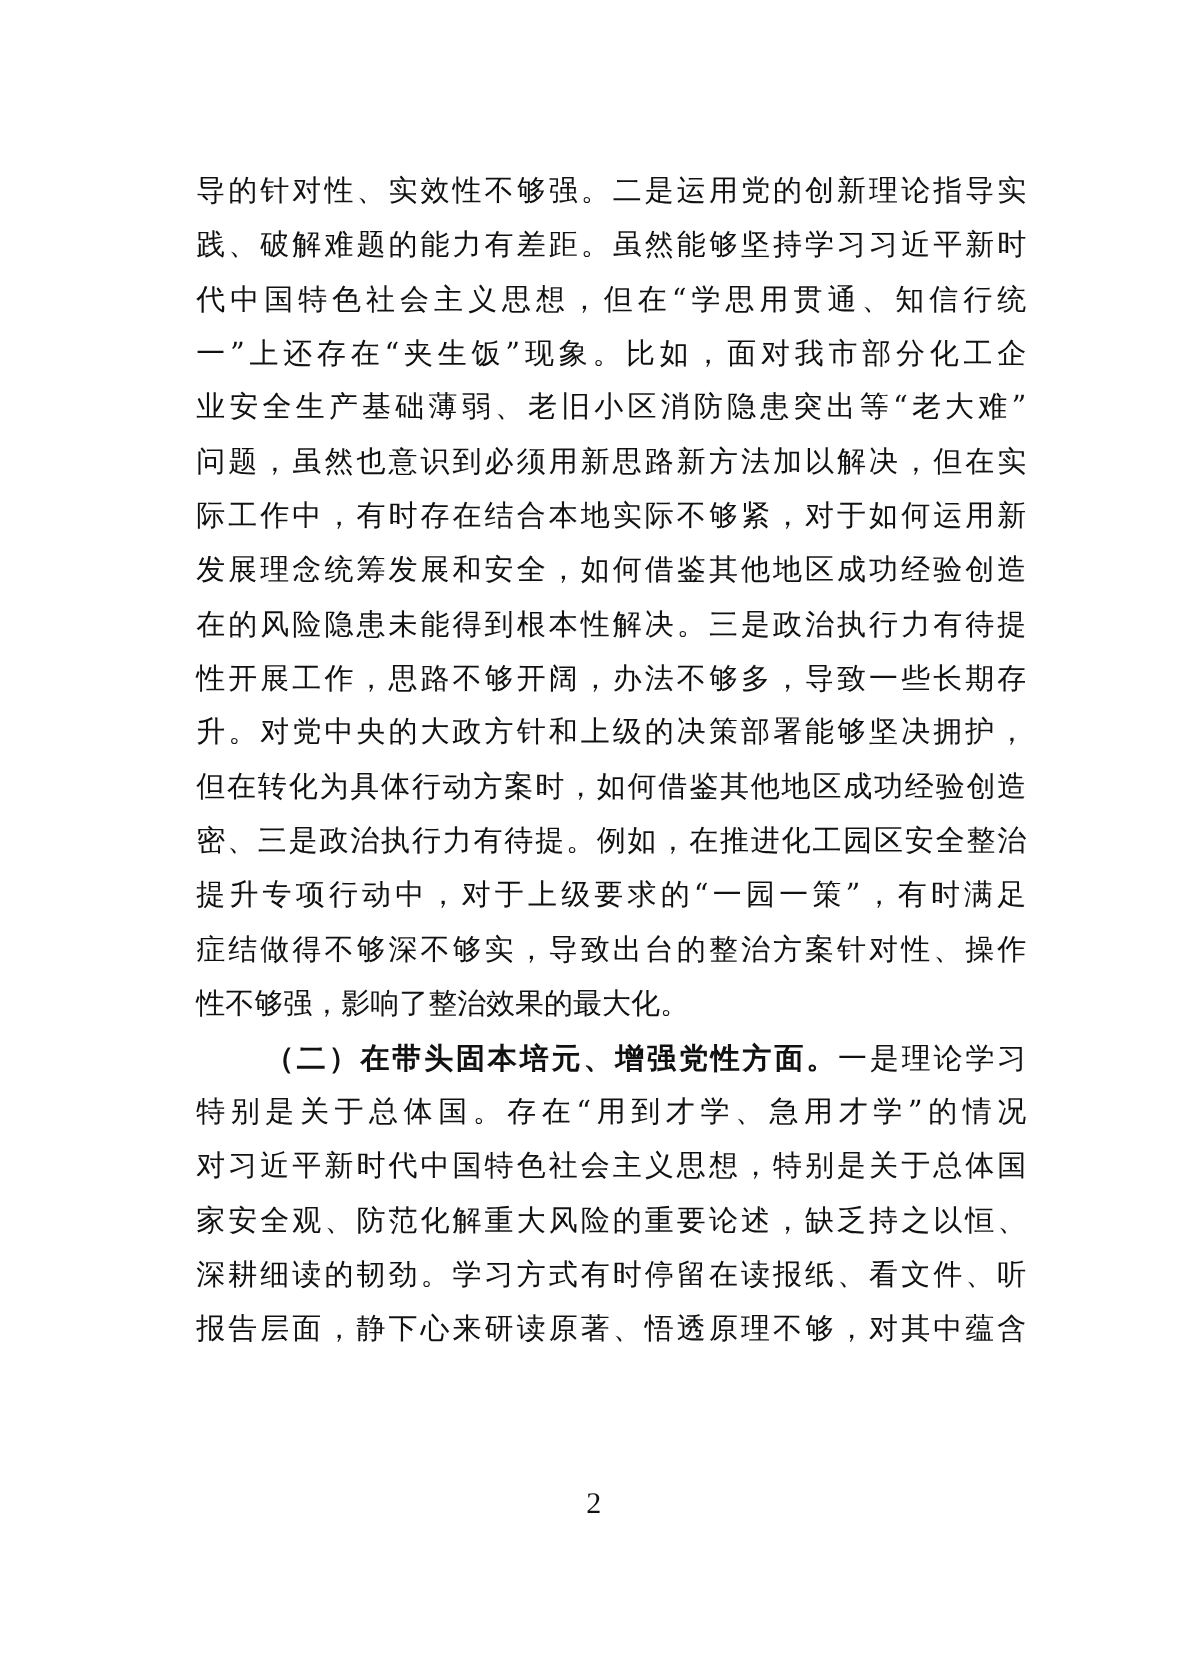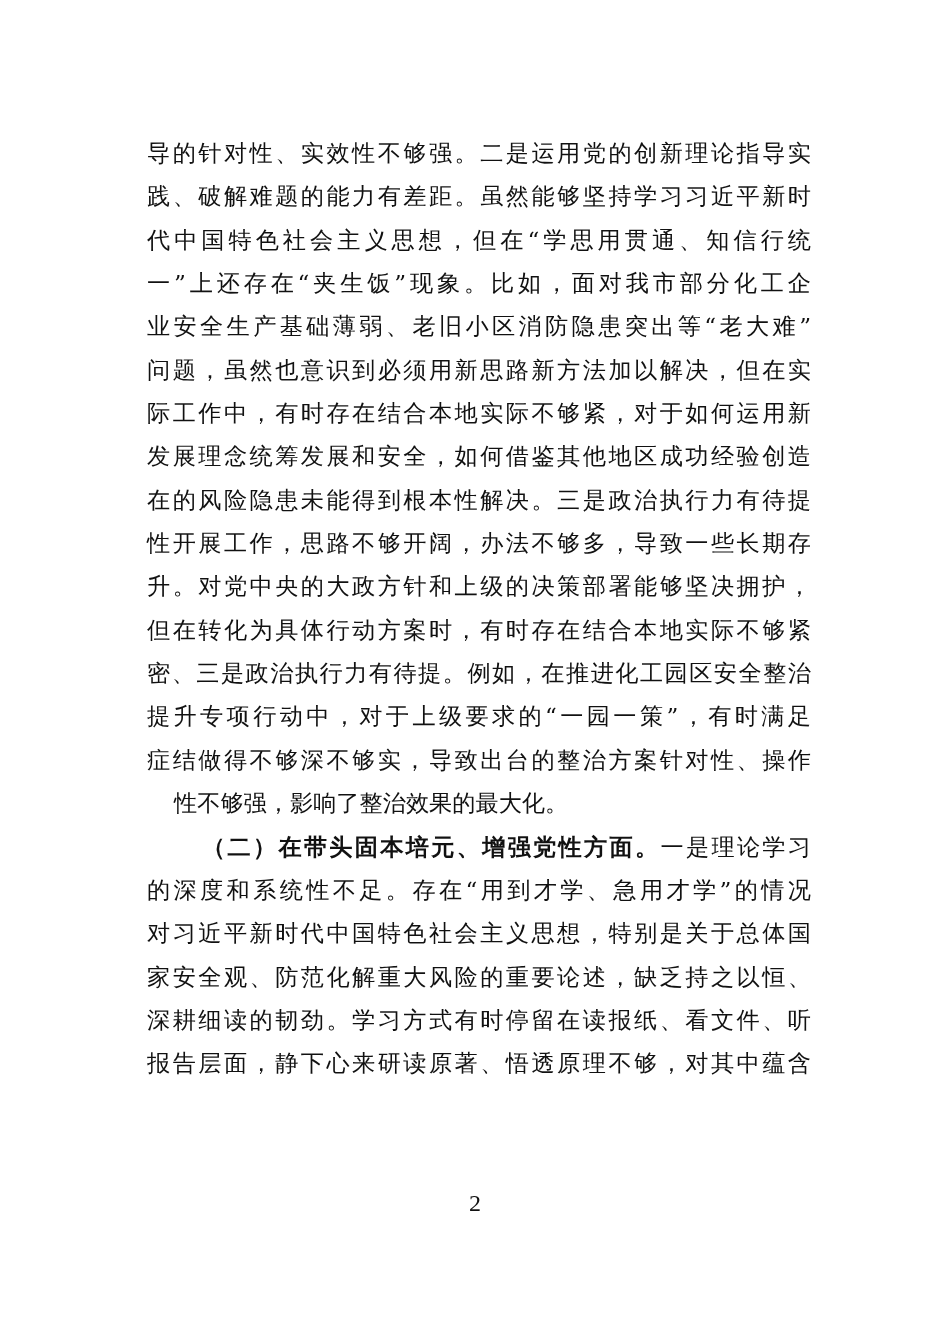--- a/index.html
+++ b/index.html
@@ -18,36 +18,35 @@
     .page {
       position: absolute;
       left: 0;
       top: 0;
       width: 950px;
       height: 1344px;
       background: #ffffff;
     }
     .body-text {
       position: absolute;
-      left: 147px;
+      left: 157px;
       top: 131px;
       width: 664px;
     }
     .line {
       height: 43.35px;
       line-height: 43.35px;
       font-size: 23.2px;
       white-space: nowrap;
       text-align: justify;
       text-align-last: justify;
       letter-spacing: 0px;
     }
     .line.last {
       text-align-last: left;
-      margin-left: 27px;
     }
     .line.indent {
       padding-left: 55px;
     }
     .heading-run {
       font-weight: bold;
     }
     .page-number {
       position: absolute;
       left: 0;
@@ -68,28 +67,28 @@
     <div class="line">践、破解难题的能力有差距。虽然能够坚持学习习近平新时</div>
     <div class="line">代中国特色社会主义思想，但在“学思用贯通、知信行统</div>
     <div class="line">一”上还存在“夹生饭”现象。比如，面对我市部分化工企</div>
     <div class="line">业安全生产基础薄弱、老旧小区消防隐患突出等“老大难”</div>
     <div class="line">问题，虽然也意识到必须用新思路新方法加以解决，但在实</div>
     <div class="line">际工作中，有时存在结合本地实际不够紧，对于如何运用新</div>
     <div class="line">发展理念统筹发展和安全，如何借鉴其他地区成功经验创造</div>
     <div class="line">在的风险隐患未能得到根本性解决。三是政治执行力有待提</div>
     <div class="line">性开展工作，思路不够开阔，办法不够多，导致一些长期存</div>
     <div class="line">升。对党中央的大政方针和上级的决策部署能够坚决拥护，</div>
-    <div class="line">但在转化为具体行动方案时，有时存在结合本地实际不够紧</div>
+    <div class="line">但在转化为具体行动方案时，如何借鉴其他地区成功经验创造</div>
     <div class="line">密、三是政治执行力有待提。例如，在推进化工园区安全整治</div>
     <div class="line">提升专项行动中，对于上级要求的“一园一策”，有时满足</div>
     <div class="line">症结做得不够深不够实，导致出台的整治方案针对性、操作</div>
     <div class="line last">性不够强，影响了整治效果的最大化。</div>
 
     <div class="line indent"><span class="heading-run">（二）在带头固本培元、增强党性方面。</span><span>一是理论学习</span></div>
-    <div class="line">的深度和系统性不足。存在“用到才学、急用才学”的情况</div>
+    <div class="line">特别是关于总体国。存在“用到才学、急用才学”的情况</div>
     <div class="line">对习近平新时代中国特色社会主义思想，特别是关于总体国</div>
     <div class="line">家安全观、防范化解重大风险的重要论述，缺乏持之以恒、</div>
     <div class="line">深耕细读的韧劲。学习方式有时停留在读报纸、看文件、听</div>
     <div class="line">报告层面，静下心来研读原著、悟透原理不够，对其中蕴含</div>
   </div>
 
   <div class="page-number">2</div>
 </div>
 
 </body></html>

